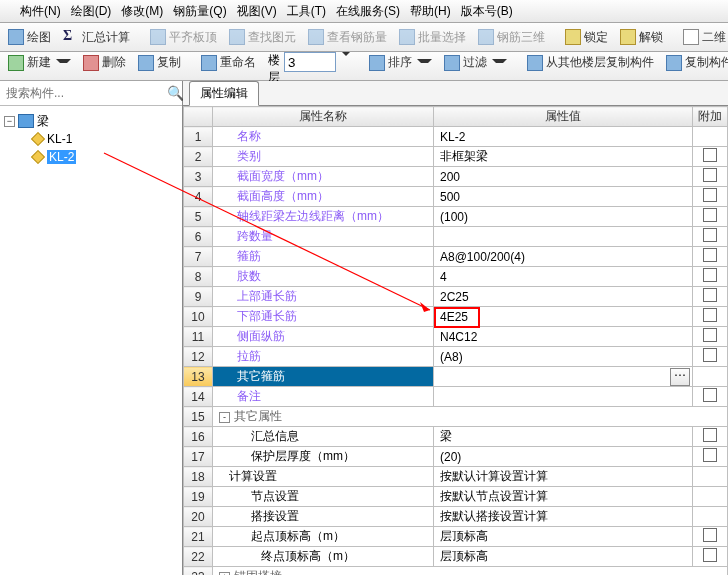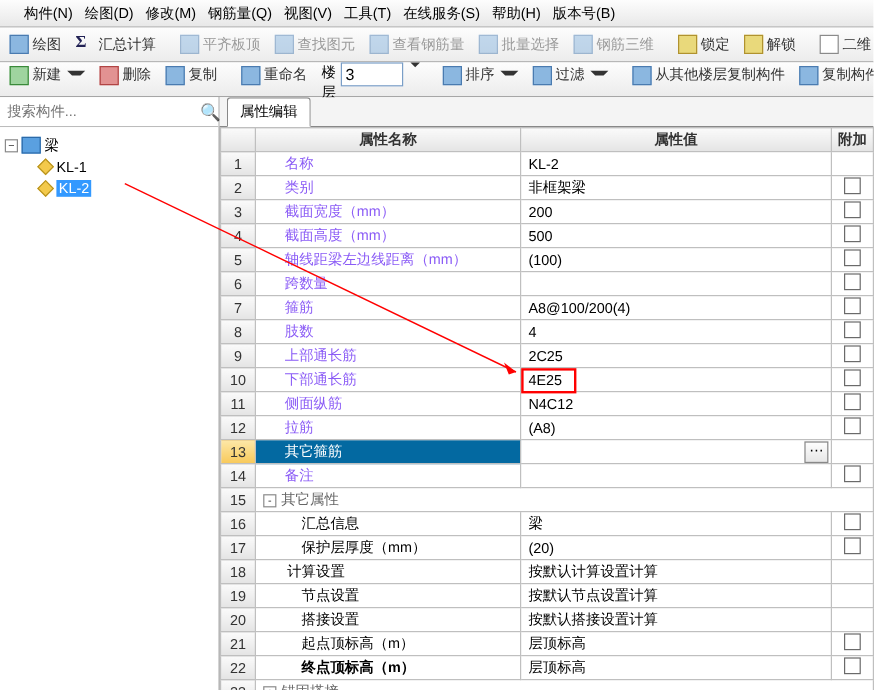--- a/index.html
+++ b/index.html
@@ -28,21 +28,21 @@
 .tree .exp{display:inline-block;width:9px;height:9px;border:1px solid #8a8a8a;text-align:center;line-height:8px;font-size:9px;color:#333;background:#fff}
 .tree .dot{width:12px;height:12px;display:flex;align-items:center;justify-content:center}
 .tree .dot::before{content:"";display:block;width:8px;height:8px;background:#f3c94b;border:1px solid #b8931f;transform:rotate(45deg)}
 .tree .sel{background:#3399ff;color:#fff;padding:0 2px}
 .content{flex:1;display:flex;flex-direction:column}
 .tabbar{height:24px;display:flex;align-items:flex-end;border-bottom:1px solid #888;background:#f4f4f4;padding-left:6px}
 .tab{padding:3px 10px;border:1px solid #888;border-bottom:1px solid #fff;background:#fff;margin-bottom:-1px;border-radius:3px 3px 0 0}
 .grid{flex:1;overflow:auto}
 table{border-collapse:collapse;width:100%;font-size:12px}
 th,td{border:1px solid #bfbfbf;padding:0;height:19px}
-th{background:linear-gradient(#fafafa,#e4e4e4);font-weight:bold;text-align:center;color:#333}
+th{background:linear-gradient(#fafafa,#e4e4e4);font-weight:normal;text-align:center;color:#333}
 th.rownum{width:28px}
 td.rownum{text-align:center;background:linear-gradient(#fafafa,#e4e4e4);color:#333;width:28px}
 td.name{padding-left:24px;color:#8b5cf6}
 td.name.black{color:#000}
 td.val{padding-left:6px}
 td.att{width:34px;text-align:center}
 .chk{display:inline-block;width:12px;height:12px;border:1px solid #6a6a6a;background:#fff}
 tr.sel td.rownum{background:linear-gradient(#fde7a6,#f8c95a)}
 tr.sel td.name{background:#0369a1;color:#fff}
 tr.sel td.val{background:#fff}
@@ -293,21 +293,21 @@
               <td class="att"><span class="chk"></span></td>
             </tr>
             <tr>
               <td class="rownum">17</td>
               <td class="name black" style="padding-left: 38px;">保护层厚度（mm）</td>
               <td class="val">(20)</td>
               <td class="att"><span class="chk"></span></td>
             </tr>
             <tr>
               <td class="rownum">18</td>
-              <td class="name black" style="padding-left: 26px;">计算设置</td>
+              <td class="name black" style="padding-left: 16px;">计算设置</td>
               <td class="val">按默认计算设置计算</td>
               <td class="att"></td>
             </tr>
             <tr>
               <td class="rownum">19</td>
               <td class="name black" style="padding-left: 38px;">节点设置</td>
               <td class="val">按默认节点设置计算</td>
               <td class="att"></td>
             </tr>
             <tr>
@@ -317,21 +317,21 @@
               <td class="att"></td>
             </tr>
             <tr>
               <td class="rownum">21</td>
               <td class="name black" style="padding-left: 38px;">起点顶标高（m）</td>
               <td class="val">层顶标高</td>
               <td class="att"><span class="chk"></span></td>
             </tr>
             <tr>
               <td class="rownum">22</td>
-              <td class="name black" style="padding-left: 38px; font-weight: bold;">终点顶标高（m）</td>
+              <td class="name black" style="padding-left: 48px;">终点顶标高（m）</td>
               <td class="val">层顶标高</td>
               <td class="att"><span class="chk"></span></td>
             </tr>
             <tr>
               <td class="rownum">23</td>
               <td class="group" colspan="3"><span class="pm">+</span><span>锚固搭接</span></td>
             </tr>
           </tbody>
       </table>
 

